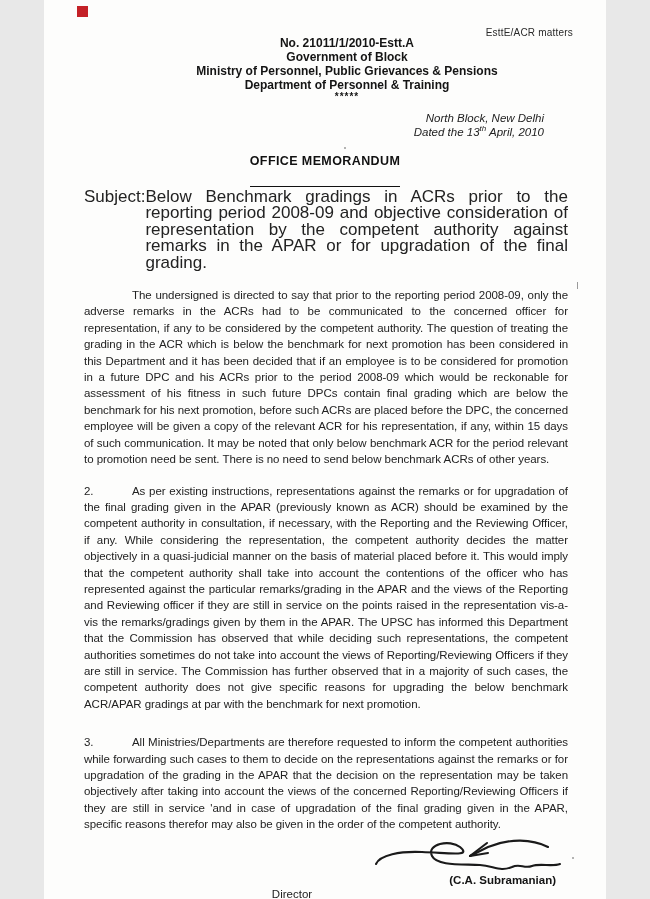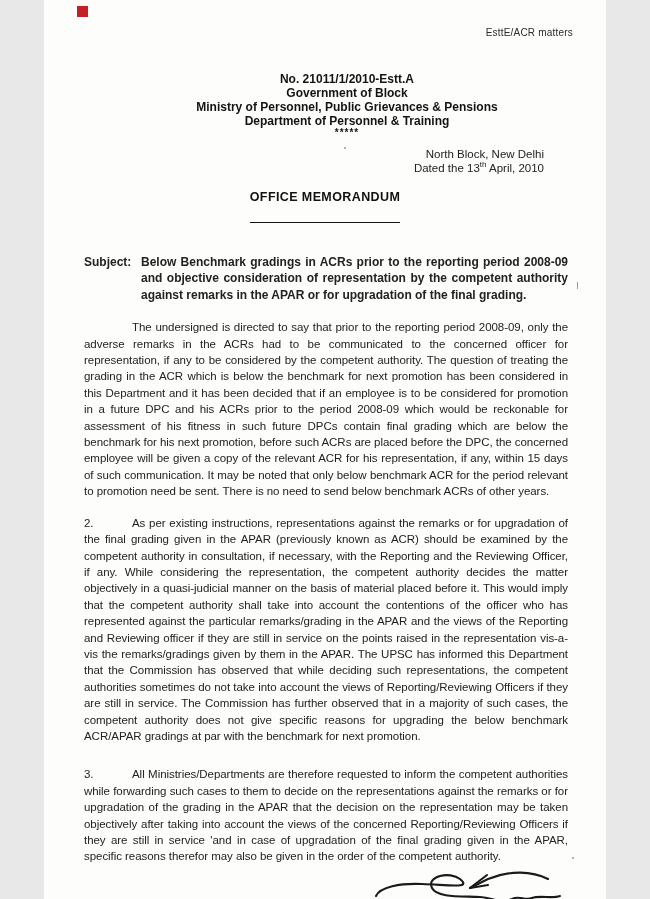--- a/index.html
+++ b/index.html
@@ -15,38 +15,38 @@
   }
   .corner-note{
     position:absolute;top:27px;right:33px;
     font-size:10px;color:#2a2a2a;letter-spacing:.2px;
   }
   .red-mark{
     position:absolute;top:6px;left:33px;
     width:11px;height:11px;
   }
   .header-block{
-    margin-top:72px;text-align:center;
+    margin-top:36px;text-align:center;
     font-weight:bold;font-size:12px;line-height:14px;color:#141414;padding-left:44px;
   }
   .header-block .stars{font-size:10px;line-height:9px;letter-spacing:1px;}
   .place-date{
     margin:10px 62px 0 0;text-align:right;
-    font-size:11.5px;line-height:14px;color:#222;
+    font-size:11.5px;line-height:14px;color:#222;font-style:italic;
   }
   sup{font-size:8px;vertical-align:super;line-height:0;}
   .om-title-wrap{text-align:center;margin-top:12px;}
   .om-title{
     display:inline-block;
     font-weight:bold;font-size:12.5px;letter-spacing:.4px;color:#111;
     border-bottom:1.6px solid #111;padding-bottom:18px;
   }
   .subject-row{
-    display:flex;margin:31px 38px 0 40px;
-    font-size:12px;line-height:16.4px;color:#222;font-weight:bold;
+    display:flex;margin:2px 38px 0 40px;
+    font-size:17px;line-height:16.4px;color:#222;
   }
   .subject-label{flex:0 0 57px;}
   .subject-text{flex:1;text-align:justify;}
   .para{
     margin:16px 38px 0 40px;
     font-size:11.5px;line-height:16.4px;color:#222;
     text-align:justify;letter-spacing:-.05px;
   }
   .para.indent-first{text-indent:48px;}
   .para .pnum{display:inline-block;width:48px;text-indent:0;}

